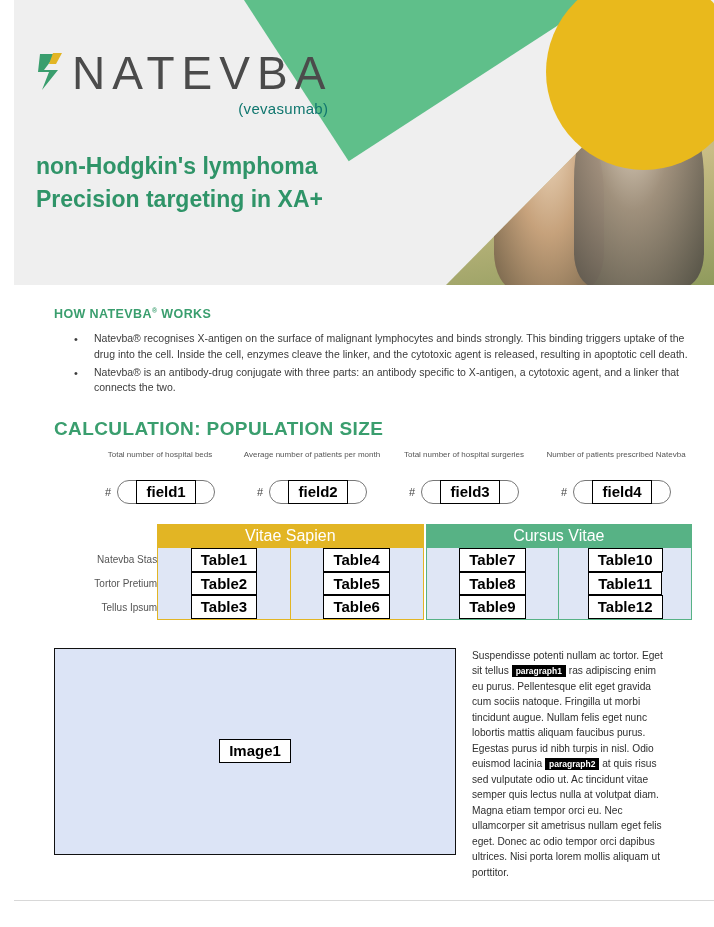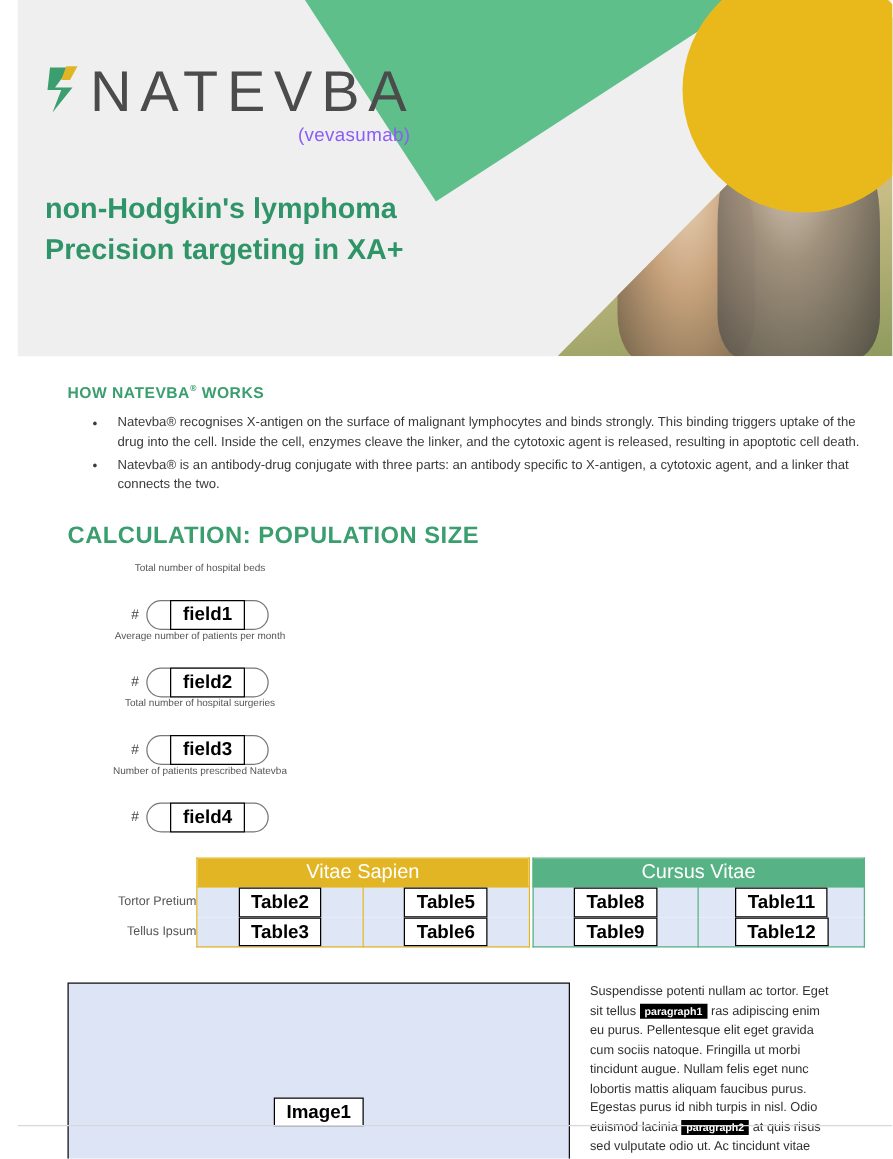--- a/index.html
+++ b/index.html
@@ -122,21 +122,21 @@
     font-size: 46px;
     letter-spacing: 7px;
     font-weight: 400;
     color: #4b4b4b;
     line-height: 1;
     font-family: "Liberation Sans", sans-serif;
   }
   .logo-sub {
     text-align: right;
     font-size: 15px;
-    color: #8b5cf6;
+    color: #0f766e;
     margin-top: 4px;
     margin-right: 4px;
     letter-spacing: .3px;
   }
   .hero-title {
     position: absolute;
     left: 22px;
     top: 150px;
     z-index: 5;
     font-size: 23px;
@@ -186,21 +186,20 @@
     font-size: 11px;
   }
   .sup { font-size: 7px; vertical-align: super; }
 
   
   .calc-block { margin-top: 22px; }
   .fields-row {
     display: flex;
     margin-top: 0;
     padding-left: 30px;
-    flex-direction: column;
   }
   .field-cell {
     width: 152px;
     text-align: center;
   }
   .field-label {
     font-size: 8px;
     color: #555555;
     line-height: 1.35;
     height: 24px;
@@ -436,20 +435,44 @@
           <col style="width:128px">
         </colgroup>
         <tbody>
             <tr>
           <th class="rowlabel"></th>
           <th class="grp-head grp-a" colspan="2">Vitae Sapien</th>
           <th class="cell-gap"></th>
           <th class="grp-head grp-b" colspan="2">Cursus Vitae</th>
         </tr>
         <tr>
+          <td class="rowlabel">Natevba Stas</td>
+          <td class="cell-a">
+                <div class="cell-inner">
+                  <span class="tagbox">Table1</span>
+                </div>
+              </td>
+          <td class="cell-a">
+                <div class="cell-inner">
+                  <span class="tagbox">Table4</span>
+                </div>
+              </td>
+          <td class="cell-gap"></td>
+          <td class="cell-b">
+                <div class="cell-inner">
+                  <span class="tagbox">Table7</span>
+                </div>
+              </td>
+          <td class="cell-b">
+                <div class="cell-inner">
+                  <span class="tagbox">Table10</span>
+                </div>
+              </td>
+        </tr>
+        <tr>
           <td class="rowlabel">Tortor Pretium</td>
           <td class="cell-a">
                 <div class="cell-inner">
                   <span class="tagbox">Table2</span>
                 </div>
               </td>
           <td class="cell-a">
                 <div class="cell-inner">
                   <span class="tagbox">Table5</span>
                 </div>

